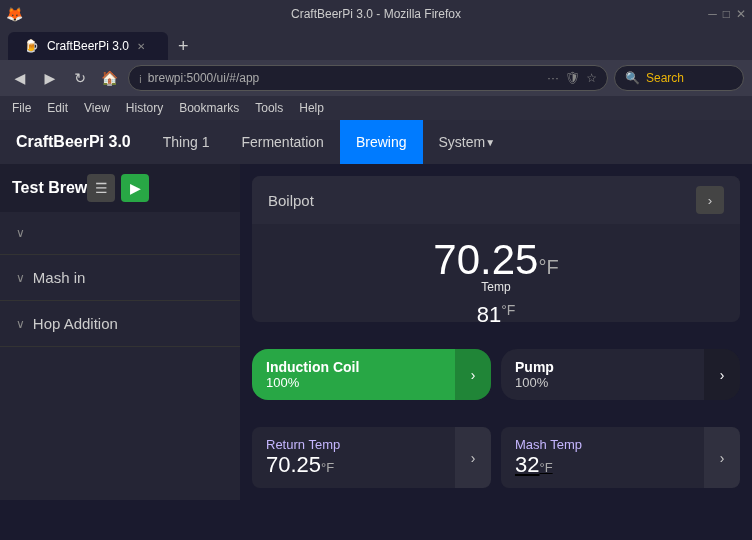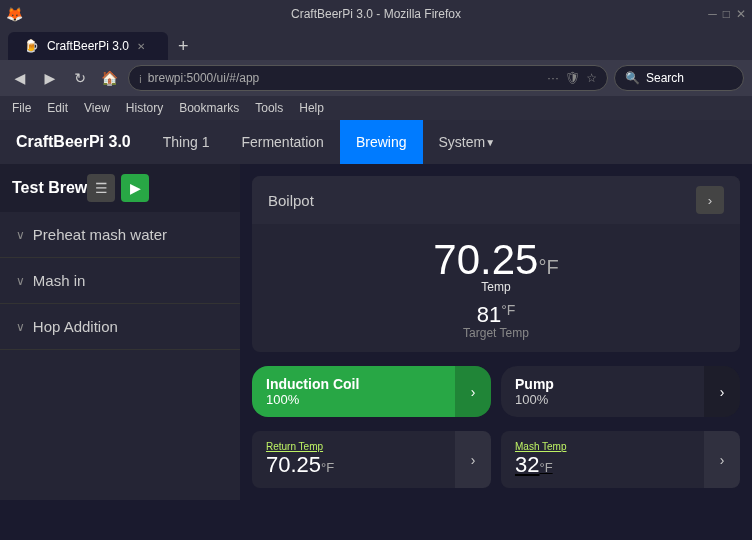--- a/index.html
+++ b/index.html
@@ -41,21 +41,21 @@
     .sidebar { width: 240px; background: #252535; color: #ccc; display: flex; flex-direction: column; }
     .sidebar-header { display: flex; align-items: center; padding: 8px 12px; background: #1e1e2e; height: 48px; }
     .sidebar-title { font-size: 16px; color: #fff; font-weight: bold; }
     .sidebar-controls { display: flex; gap: 6px; }
     .sidebar-btn { background: #444; border: none; color: #ccc; width: 28px; height: 28px; border-radius: 4px; cursor: pointer; display: flex; align-items: center; justify-content: center; font-size: 14px; }
     .sidebar-btn.play { background: #28a745; color: #fff; }
     .sidebar-item { padding: 14px 16px; border-bottom: 1px solid #333; cursor: pointer; font-size: 15px; color: #ccc; display: flex; align-items: center; gap: 8px; }
     .sidebar-item-arrow { font-size: 12px; color: #888; }
 
     
-    .right-panel { flex: 1; background: #1a1a2e; padding: 12px; display: flex; flex-direction: column; gap: 14px; overflow-y: auto; }
+    .right-panel { flex: 1; background: #1a1a2e; padding: 12px; display: flex; flex-direction: column; gap: 27px; overflow-y: auto; }
 
     
     .boilpot-card { background: #252535; border-radius: 8px; padding: 0; overflow: hidden; }
     .boilpot-header { display: flex; justify-content: space-between; align-items: center; padding: 10px 16px; background: #2a2a3a; }
     .boilpot-title { color: #ccc; font-size: 15px; }
     .boilpot-arrow { background: #444; border: none; color: #ccc; width: 28px; height: 28px; border-radius: 4px; cursor: pointer; display: flex; align-items: center; justify-content: center; }
     .boilpot-temps { display: flex; flex-direction: column; align-items: center; padding: 12px 0 8px; }
     .main-temp { font-size: 42px; color: #fff; font-weight: 300; }
     .temp-unit { font-size: 20px; color: #aaa; }
     .temp-label { color: #e5e5e5; font-size: 12px; margin-top: -4px; margin-bottom: 8px; }
@@ -69,21 +69,21 @@
     .device-name { color: #fff; font-size: 14px; font-weight: bold; }
     .device-pct { color: #ccc; font-size: 13px; }
     .device-card.green { background: #28a745; }
     .device-card.green .device-name, .device-card.green .device-pct { color: #fff; }
     .device-arrow-btn { background: rgba(0,0,0,0.2); border: none; color: #fff; width: 36px; cursor: pointer; display: flex; align-items: center; justify-content: center; font-size: 14px; }
 
     
     .sensor-row { display: flex; gap: 10px; }
     .sensor-card { flex: 1; background: #252535; border-radius: 8px; overflow: hidden; display: flex; }
     .sensor-main { flex: 1; padding: 10px 14px; }
-    .sensor-name { color: #bef264; font-size: 10px; text-decoration: underline; }
+    .sensor-name { color: #c4b5fd; font-size: 13px; }
     .sensor-temp { font-size: 22px; color: #fff; }
     .sensor-unit { font-size: 13px; color: #aaa; }
     .sensor-arrow-btn { background: rgba(255,255,255,0.05); border: none; color: #ccc; width: 36px; cursor: pointer; display: flex; align-items: center; justify-content: center; font-size: 14px; }
   </style>
 </head>
 <body>
 
 <div class="browser-chrome">
 
   <div class="title-bar">
@@ -114,21 +114,21 @@
       <span style="font-size:11px;color:#888;">ℹ</span>
       <span class="address-text">brewpi:5000/ui/#/app</span>
       <div class="address-icons">
         <span>···</span>
         <span>🛡</span>
         <span>☆</span>
       </div>
     </div>
     <div class="search-box">
       <span>🔍</span>
-      <span style="color:#ffffff;font-size:12px;">Search</span>
+      <span style="color:#eab308;font-size:12px;">Search</span>
     </div>
   </div>
 
   <div class="menu-bar">
     <span class="menu-item">File</span>
     <span class="menu-item">Edit</span>
     <span class="menu-item">View</span>
     <span class="menu-item">History</span>
     <span class="menu-item">Bookmarks</span>
     <span class="menu-item">Tools</span>
@@ -154,21 +154,20 @@
     <div class="sidebar">
       <div class="sidebar-header">
         <span class="sidebar-title">Test Brew</span>
         <div class="sidebar-controls">
           <button class="sidebar-btn">☰</button>
           <button class="sidebar-btn play">▶</button>
         </div>
       </div>
       <div class="sidebar-item">
         <span class="sidebar-item-arrow">∨</span>
-        <span>Preheat mash water</span>
       </div>
       <div class="sidebar-item">
         <span class="sidebar-item-arrow">∨</span>
         <span>Mash in</span>
       </div>
       <div class="sidebar-item">
         <span class="sidebar-item-arrow">∨</span>
         <span>Hop Addition</span>
       </div>
     </div>

